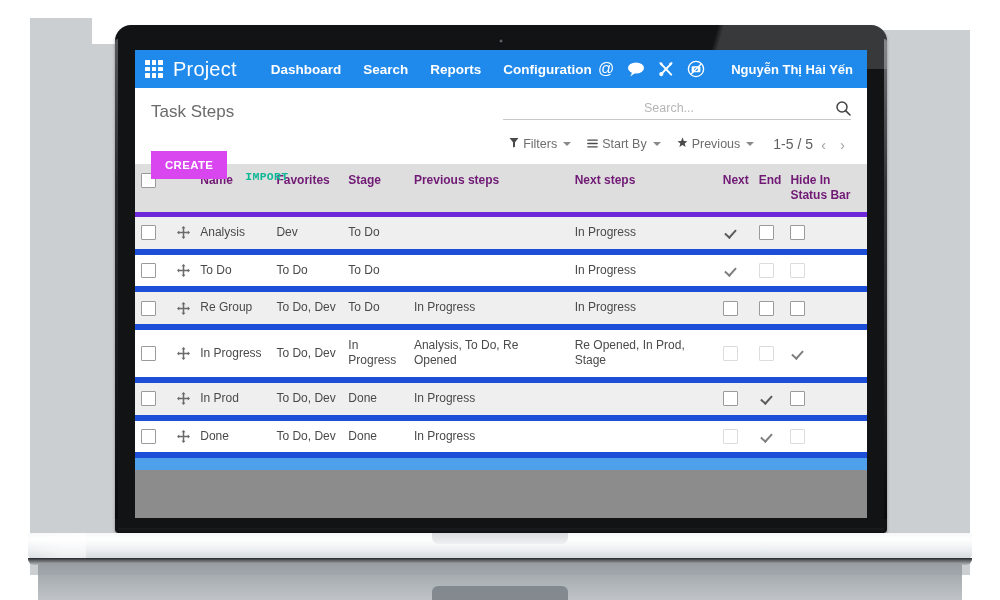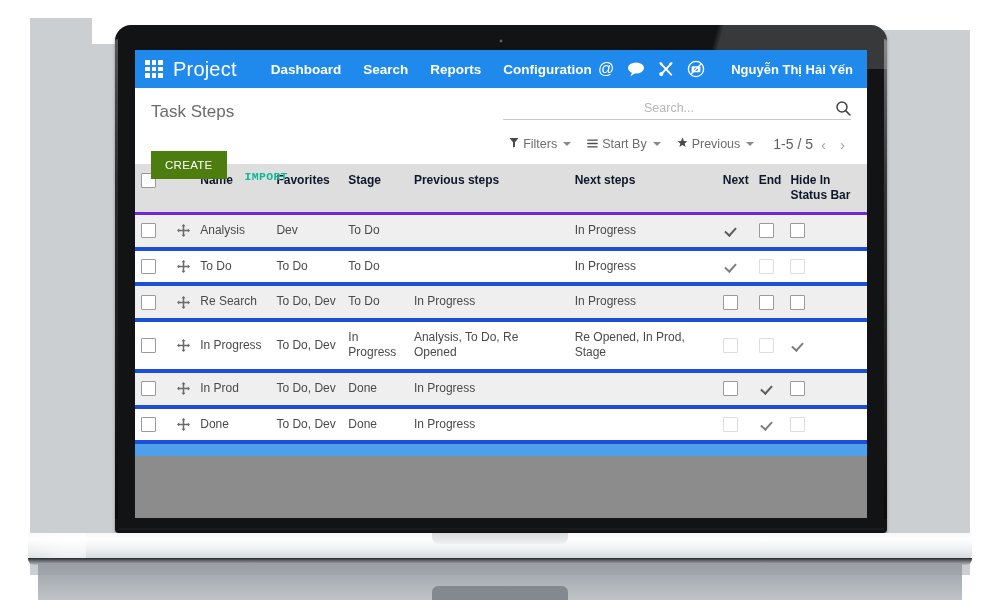--- a/index.html
+++ b/index.html
@@ -121,22 +121,22 @@
     border: none; outline: none; flex: 1;
     font-size: 12.5px; color: #4c1d95; background: transparent;
     font-family: "Liberation Sans", sans-serif;
     text-align: center;
   }
   .searchwrap input::placeholder { color: #b6b6b6; }
   .search-icon { width: 16px; height: 16px; flex: none; }
 
   .ctl-row2 { display:flex; align-items:center; margin-top: 16px; }
   .btn-create {
-    background: #4d7c0f; color:#fff; border: none;
-    font-size: 11.5px; font-weight: normal; letter-spacing: .3px;
+    background: #d946ef; color:#fff; border: none;
+    font-size: 11.5px; font-weight: bold; letter-spacing: .3px;
     padding: 8px 14px; cursor: pointer;
     font-family: "Liberation Sans", sans-serif;
   }
   .btn-import {
     background: transparent; border:none; color:#0fb896;
     font-size: 11.5px; font-weight: bold; letter-spacing:.3px;
     padding: 8px 10px; margin-left: 8px; cursor:pointer;
     font-family: Liberation Mono, monospace;
     margin-top: 24px;
   }
@@ -146,32 +146,32 @@
   }
   .tb-item { display:flex; align-items:center; gap:4px; padding: 3px 7px; cursor:pointer; white-space:nowrap; }
   .caret { width:0;height:0;border-left:4px solid transparent;border-right:4px solid transparent;border-top:4px solid #8a8a8a; margin-left:2px;}
   .pager { margin-left: 10px; font-size:14px; color:#5f5f5f; white-space:nowrap; }
   .pgbtn { font-size: 15px; color:#a2a2a2; padding: 0 6px; cursor:pointer; line-height:1; }
 
   
   .tablewrap { background:#fff; }
   table.list { width:100%; border-collapse: collapse; table-layout: fixed; }
   table.list thead th {
-    background: #dedede; color:#0f172a;
+    background: #dedede; color:#701a75;
     font-size: 12px; font-weight: bold; text-align: left;
     padding: 9px 6px; vertical-align: top; line-height:1.25;
-    border-bottom: 3px solid #6d28d9;
+    border-bottom: 5px solid #6d28d9;
   }
   table.list tbody td {
     font-size: 12px; color: #4a4a4a;
     padding: 8px 6px; vertical-align: middle; line-height: 1.3;
   }
   tr.alt td { background: #efefef; }
   tr.norm td { background: #ffffff; }
-  tbody tr td { border-bottom: 4px solid #1d4ed8; }
+  tbody tr td { border-bottom: 6px solid #1d4ed8; }
 
   .col-cb { width: 34px; }
   .col-drag { width: 22px; }
   .col-name { width: 72px; }
   .col-wf { width: 68px; }
   .col-stage { width: 62px; }
   .col-prev { width: 152px; }
   .col-next { width: 140px; }
   .col-start { width: 34px; }
   .col-end { width: 30px; }
@@ -442,21 +442,21 @@
                 <td><span class="drag-icon"><svg width="13" height="13" viewBox="0 0 13 13" aria-hidden="true">
                       <g fill="#6a6a6a">
                         <path d="M6.5 0 L8.5 2.2 H4.5 Z"></path>
                         <path d="M6.5 13 L8.5 10.8 H4.5 Z"></path>
                         <path d="M0 6.5 L2.2 4.5 V8.5 Z"></path>
                         <path d="M13 6.5 L10.8 4.5 V8.5 Z"></path>
                         <rect x="5.75" y="1.6" width="1.5" height="9.8"></rect>
                         <rect x="1.6" y="5.75" width="9.8" height="1.5"></rect>
                       </g>
                     </svg></span></td>
-                <td>Re Search</td>
+                <td>Re Group</td>
                 <td>To Do, Dev</td>
                 <td>To Do</td>
                 <td>In Progress</td>
                 <td>In Progress</td>
                 <td><span class="cb"></span></td>
                 <td><span class="cb"></span></td>
                 <td><span class="cb"></span></td>
               </tr>
               <tr class="norm">
                 <td><span class="cb"></span></td>

